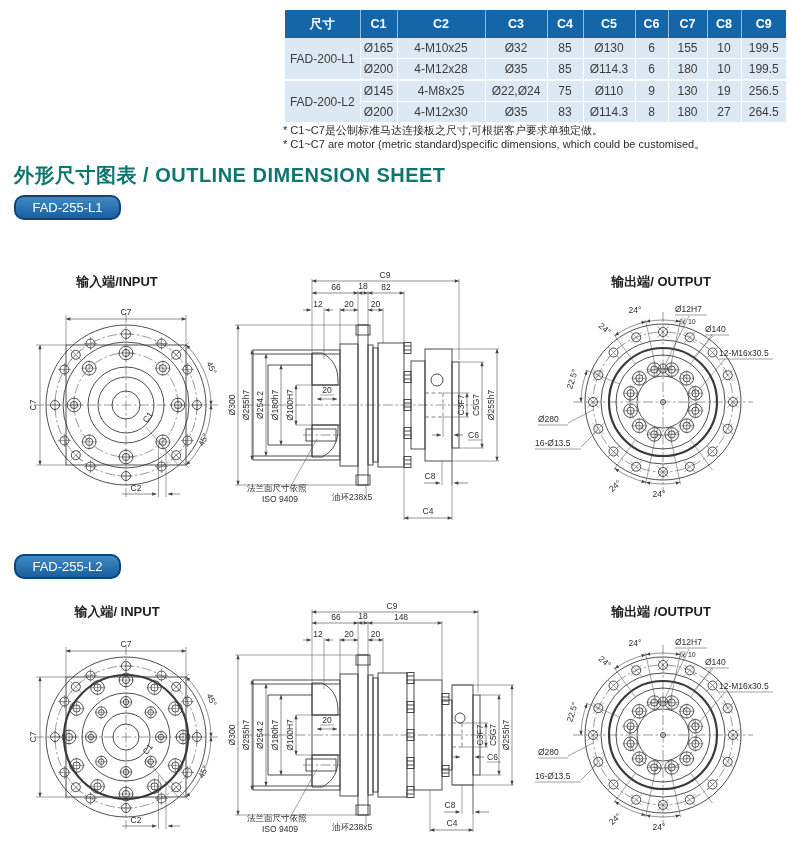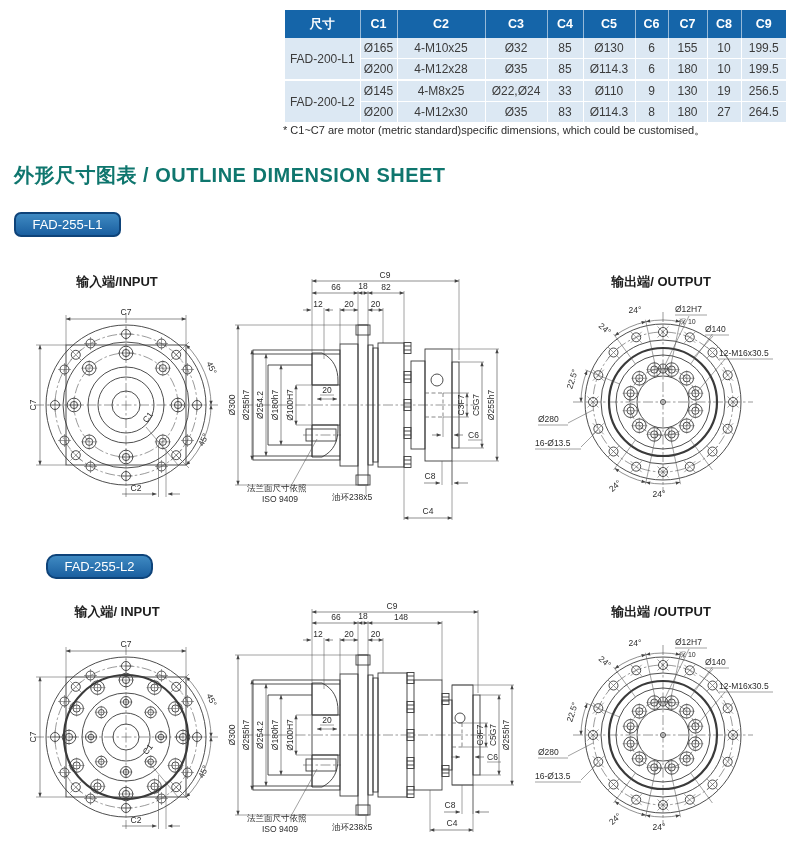--- a/index.html
+++ b/index.html
@@ -20,22 +20,22 @@
   table.spec td.rowlabel{font-size:12px;}
 
   #footnotes{position:absolute;left:283px;top:123px;font-size:11px;color:#2b2b2b;line-height:14px;}
 
   #heading{position:absolute;left:14px;top:162px;font-size:20px;font-weight:bold;
            color:#0f766e;letter-spacing:.5px;white-space:nowrap;}
 
   .badge{position:absolute;left:14px;width:103px;height:21px;border-radius:10px;
          background:linear-gradient(#3f8ac2,#1a5fa0);border:2px solid #0e4379;
          color:#fff;font-size:13px;line-height:21px;text-align:center;box-sizing:content-box;}
-  #badge-l1{top:212px;border-radius:7px;}
-  #badge-l2{top:554px;margin-left:32px;}
+  #badge-l1{top:195px;}
+  #badge-l2{top:554px;}
 
   svg.drawing{position:absolute;left:0;}
   #svg-l1{top:265px;}
   #svg-l2{top:595px;}
 
   
   .ln{stroke:#3a3a3a;stroke-width:0.9;fill:none;}
   .tk{stroke:#3a3a3a;stroke-width:2.2;fill:none;}
   .cl{stroke:#555;stroke-width:0.6;fill:none;stroke-dasharray:10 2.5 2.5 2.5;}
   .ds{stroke:#555;stroke-width:0.7;fill:none;stroke-dasharray:4 2.5;}
@@ -100,21 +100,21 @@
           <td>6</td>
           <td>180</td>
           <td>10</td>
           <td>199.5</td>
         </tr>
         <tr class="group-start">
           <td class="rowlabel" rowspan="2">FAD-200-L2</td>
           <td>Ø145</td>
           <td>4-M8x25</td>
           <td>Ø22,Ø24</td>
-          <td>33</td>
+          <td>75</td>
           <td>Ø110</td>
           <td>9</td>
           <td>130</td>
           <td>19</td>
           <td>256.5</td>
         </tr>
         <tr>
           <td>Ø200</td>
           <td>4-M12x30</td>
           <td>Ø35</td>
@@ -123,20 +123,21 @@
           <td>8</td>
           <td>180</td>
           <td>27</td>
           <td>264.5</td>
         </tr>
       </tbody>
     </table>
   </div>
 
   <div id="footnotes">
+    <div>* C1~C7是公制标准马达连接板之尺寸,可根据客户要求单独定做。</div>
     <div>* C1~C7 are motor (metric standard)specific dimensions, which could be customised。</div>
   </div>
 
   <div id="heading">外形尺寸图表 / OUTLINE DIMENSION SHEET</div>
 
   <div id="badge-l1" class="badge">FAD-255-L1</div>
   <div id="badge-l2" class="badge">FAD-255-L2</div>
 
   <svg width="0" height="0" style="position:absolute" aria-hidden="true">
     <defs>

